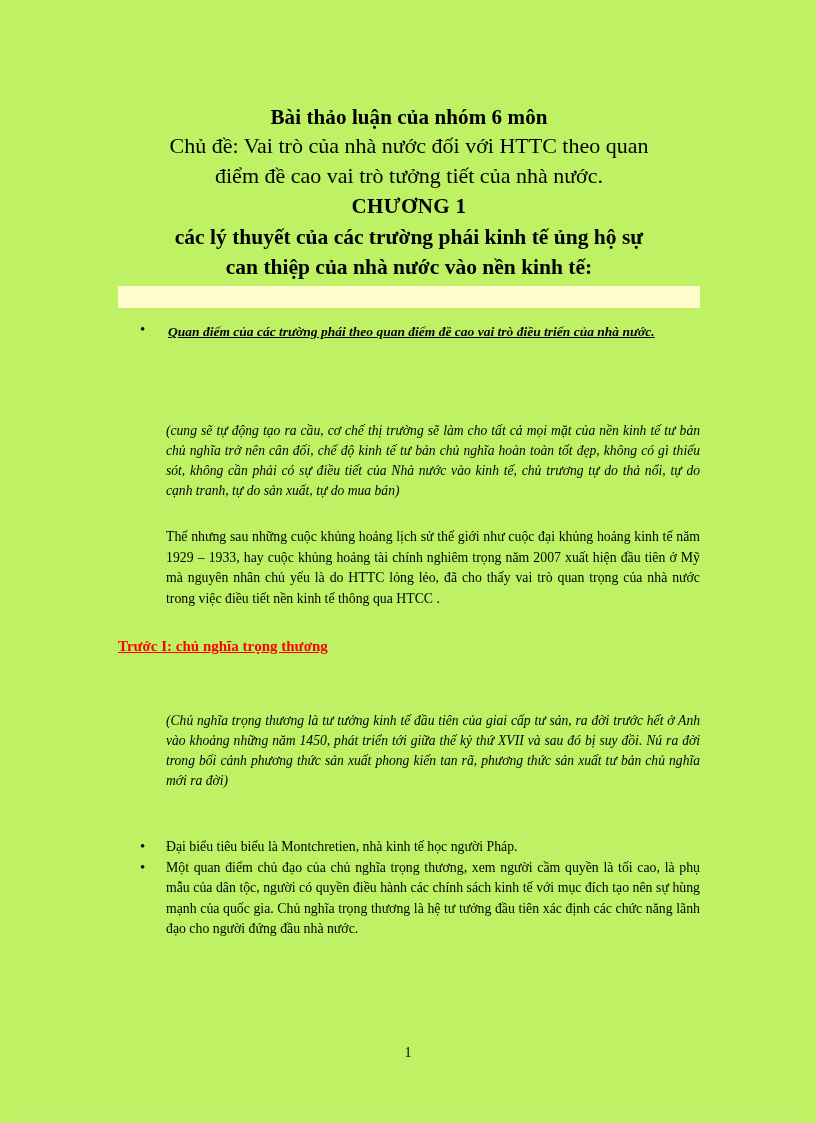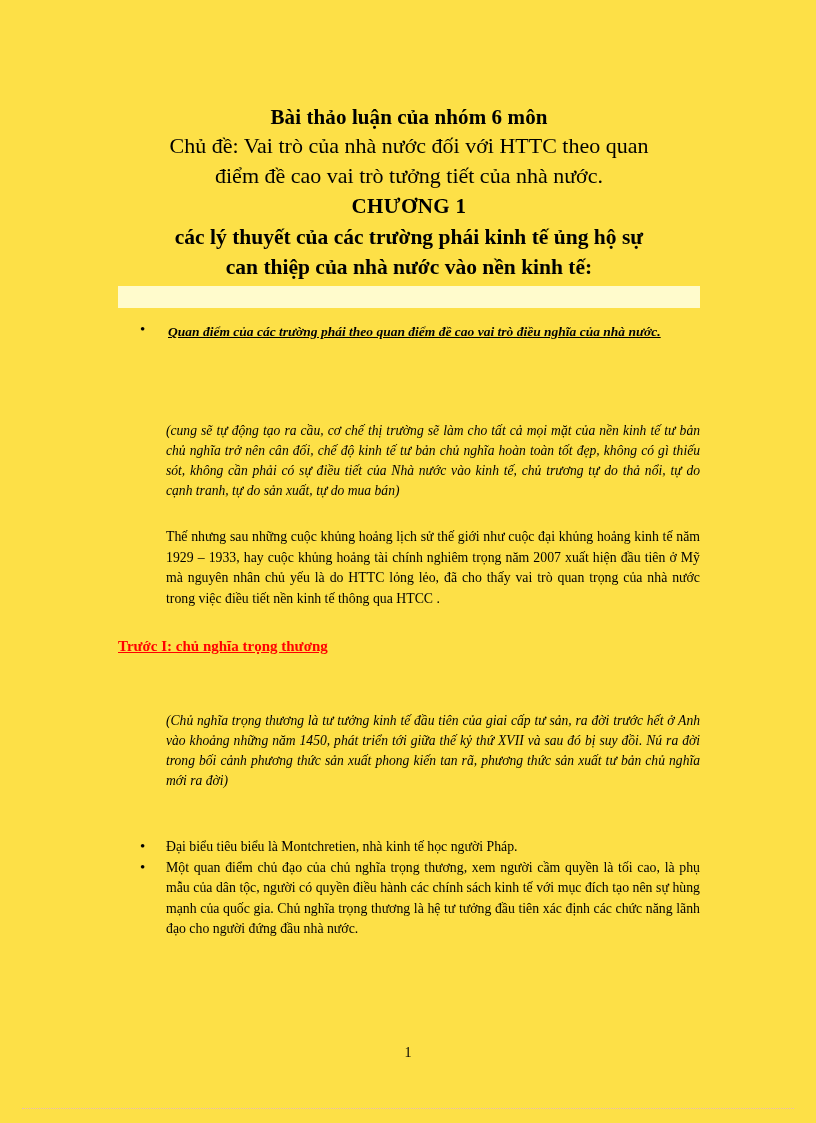--- a/index.html
+++ b/index.html
@@ -9,21 +9,21 @@
     background: #ffffff;
   }
   body {
     font-family: "Liberation Serif", "DejaVu Serif", serif;
     color: #000000;
   }
   .page {
     position: relative;
     width: 816px;
     height: 1123px;
-    background: #fde047;
+    background: #bef264;
     margin: 0 auto;
     overflow: hidden;
     box-sizing: border-box;
   }
   .content {
     position: absolute;
     left: 118px;
     top: 0;
     width: 582px;
   }
@@ -180,21 +180,21 @@
       <div class="chapter-sub">các lý thuyết của các trường phái kinh tế ủng hộ sự</div>
       <div class="chapter-sub">can thiệp của nhà nước vào nền kinh tế:</div>
     </div>
 
     <div class="highlight-bar"></div>
 
     <div class="body-area">
 
       <ul class="bullets">
         <li>
-          <span class="lead-bullet">Quan điểm của các trường phái theo quan điểm đề cao vai trò điều nghĩa của nhà nước.</span>
+          <span class="lead-bullet">Quan điểm của các trường phái theo quan điểm đề cao vai trò điều triển của nhà nước.</span>
         </li>
       </ul>
 
       <div class="gap-lg"></div>
 
 
       <div class="gap-md"></div>
 
       <p class="para italic">(cung sẽ tự động tạo ra cầu, cơ chế thị trường sẽ làm cho tất cả mọi mặt của nền kinh tế tư bản chủ nghĩa trở nên cân đối, chế độ kinh tế tư bản chủ nghĩa hoàn toàn tốt đẹp, không có gì thiếu sót, không cần phải có sự điều tiết của Nhà nước vào kinh tế, chủ trương tự do thả nổi, tự do cạnh tranh, tự do sản xuất, tự do mua bán)</p>
 

